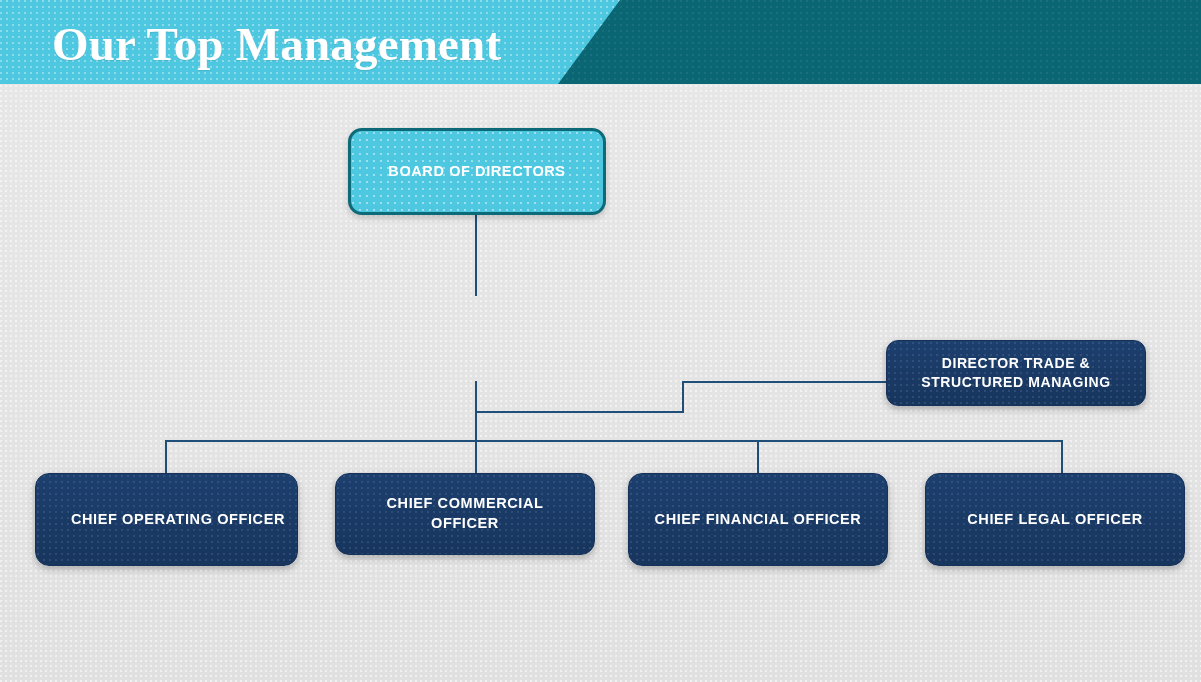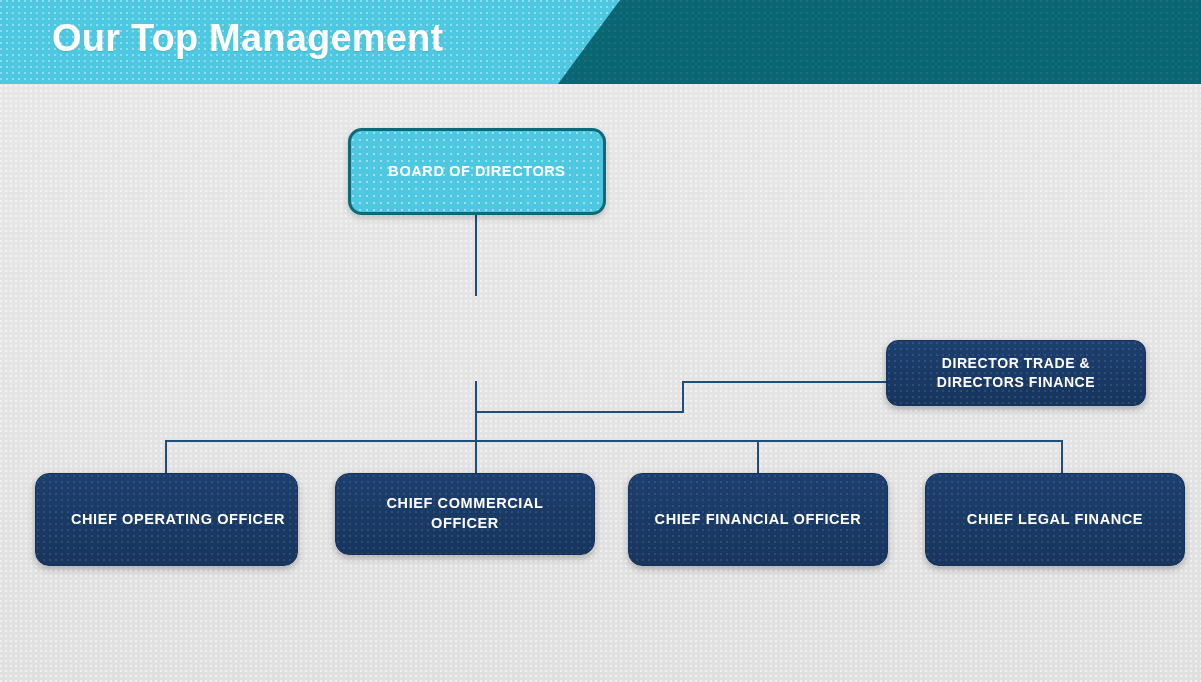--- a/index.html
+++ b/index.html
@@ -42,26 +42,27 @@
     width: 701px; height: 84px;
     background:
       radial-gradient(circle at 1px 1px, rgba(255,255,255,0.10) 0.6px, transparent 0.9px) 0 0 / 6px 6px,
       #0a6673;
     clip-path: polygon(36px 0, 701px 0, 701px 84px, 0 84px);
   }
   .header-title {
     position: absolute;
     left: 52px;
     top: 17px;
-    font-size: 38px;
+    font-size: 47px;
     font-weight: bold;
     color: #ffffff;
     letter-spacing: 0.2px;
     white-space: nowrap;
     text-shadow: 0 1px 1px rgba(0,0,0,0.10);
+    font-family: Liberation Serif, serif;
   }
 
   
   .conn {
     position: absolute;
     background: #1f4e79;
   }
   .conn.v { width: 2px; }
   .conn.h { height: 2px; }
 
@@ -138,33 +139,33 @@
   <div class="conn v" style="left:1061px; top:440px; height:34px;"></div>
 
   <div class="node node-board" style="left:348px; top:128px; width:258px; height:87px;">
     <span class="label">BOARD OF DIRECTORS</span>
   </div>
 
 
   <div class="node node-navy node-dir" style="left:886px; top:340px; width:260px; height:66px;">
     <span class="label">
       <span>DIRECTOR TRADE &amp;</span><br>
-      <span>DIRECTORS FINANCE</span>
+      <span>STRUCTURED MANAGING</span>
     </span>
   </div>
 
   <div class="node node-navy" style="left:35px; top:473px; width:263px; height:93px;justify-content:flex-end;">
     <span class="label">CHIEF OPERATING OFFICER</span>
   </div>
 
   <div class="node node-navy" style="left:335px; top:473px; width:260px; height:82px;">
     <span class="label" style="max-width:175px;">CHIEF COMMERCIAL OFFICER</span>
   </div>
 
   <div class="node node-navy" style="left:628px; top:473px; width:260px; height:93px;">
     <span class="label">CHIEF FINANCIAL OFFICER</span>
   </div>
 
   <div class="node node-navy" style="left:925px; top:473px; width:260px; height:93px;">
-    <span class="label">CHIEF LEGAL FINANCE</span>
+    <span class="label">CHIEF LEGAL OFFICER</span>
   </div>
 
 </div>
 
 </body></html>

